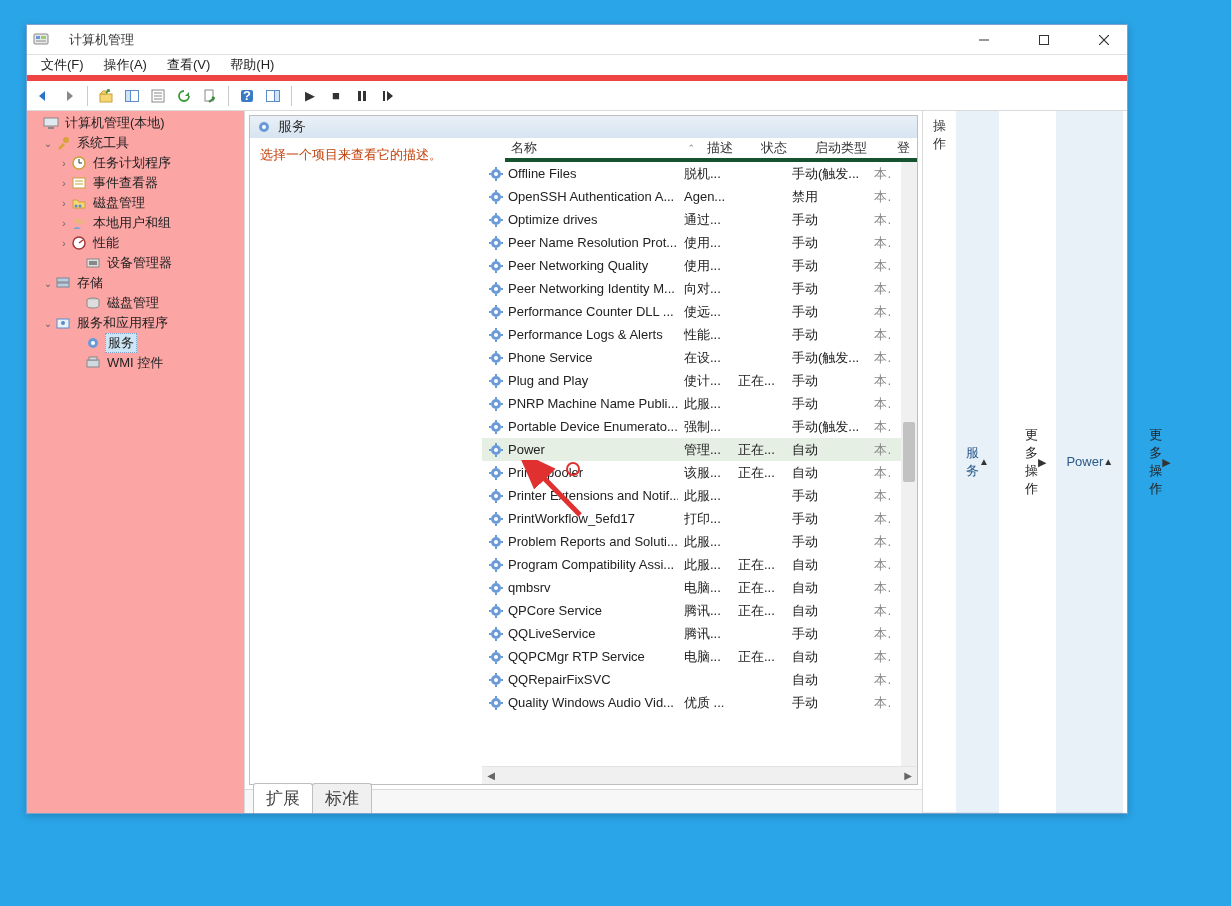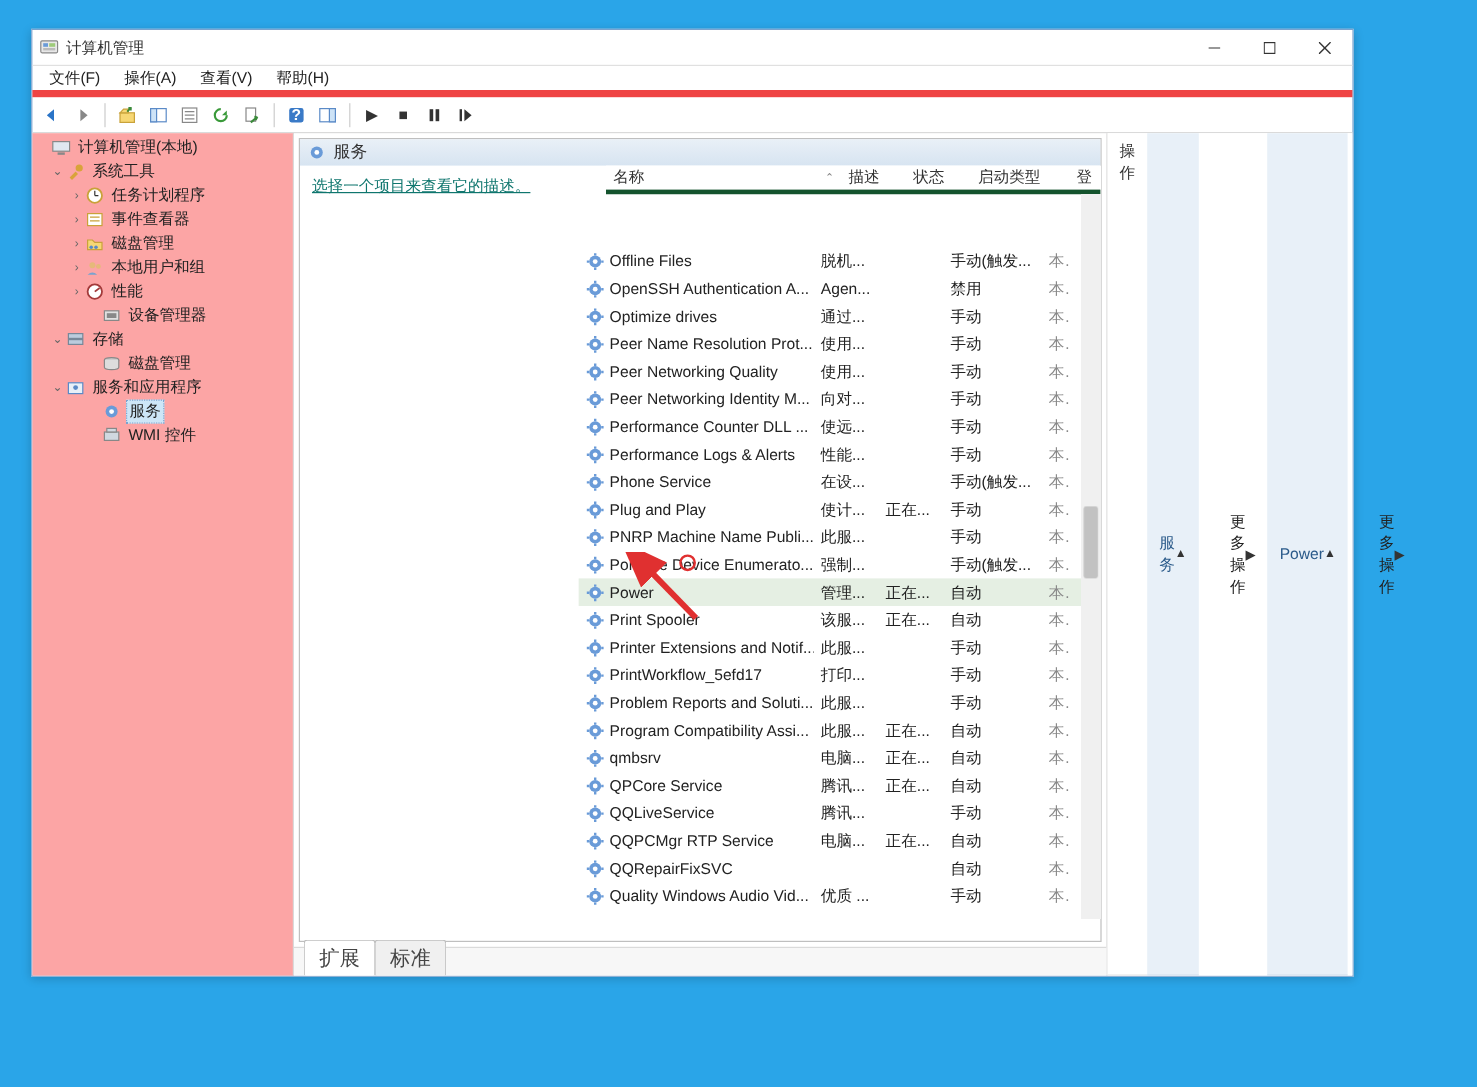--- a/index.html
+++ b/index.html
@@ -3,21 +3,21 @@
 <meta charset="utf-8">
 <style>
   * { box-sizing: border-box; margin: 0; padding: 0; font-family: "Segoe UI", "Microsoft YaHei", sans-serif; font-size: 13px; }
   body { background: #2aa5e8; width: 1231px; height: 906px; position: relative; overflow: hidden; }
   .window {
     position: absolute; left: 26px; top: 24px; width: 1102px; height: 790px;
     background: #fff; border: 1px solid #7aa3cf; box-shadow: 0 2px 8px rgba(0,0,0,0.2);
     display: flex; flex-direction: column;
   }
   
-  .titlebar { height: 30px; display: flex; align-items: center; padding-left: 6px; border-bottom: 1px solid #e0e0e0; }
+  .titlebar { height: 30px; display: flex; align-items: center; padding-left: 6px; border-bottom: 1px solid #e0e0e0; gap: 14px; }
   .titlebar .app-icon { width: 16px; height: 16px; margin-right: 6px; }
   .titlebar .title { flex: 1; color: #333; font-size: 13px; }
   .winbtn { width: 46px; height: 28px; display: flex; align-items: center; justify-content: center; color: #333; }
   
   .menubar { height: 26px; display: flex; align-items: center; padding: 0 4px; border-bottom: 6px solid #ef4444; }
   .menubar .menuitem { padding: 4px 10px; color: #222; }
   
   .toolbar { height: 30px; display: flex; align-items: center; padding: 0 4px; border-bottom: 1px solid #dadada; gap: 2px; }
   .tbtn { width: 24px; height: 24px; display: flex; align-items: center; justify-content: center; border: 1px solid transparent; }
   .tsep { width: 1px; height: 20px; background: #ccc; margin: 0 4px; }
@@ -33,30 +33,30 @@
   .treerow.selected .nodelabel-box { background: #cde6f7; border: 1px dotted #7aa3cf; padding: 0 2px; }
   .nodelabel-box { padding: 0 2px; }
 
   
   .center { flex: 1; display: flex; flex-direction: column; border-right: 1px solid #dadada; min-width: 0; }
   .center-top { flex: 1; display: flex; min-height: 0; padding: 4px; gap: 0;}
   .center-content { flex:1; display:flex; flex-direction:column; border:1px solid #bfbfbf; min-width:0;}
   .svc-header { height: 22px; background: linear-gradient(#e9f0f7,#d7e4f1); display: flex; align-items: center; padding-left: 6px; gap:6px; color:#333; font-weight:400;}
   .svc-header-text{ font-size:14px; }
   .svc-body { flex:1; display:flex; min-height:0;}
-  .svc-desc { width: 232px; padding: 8px 10px; color:#0f766e; border-right:0;text-decoration:underline; }
+  .svc-desc { width: 232px; padding: 8px 10px; color:#c2410c; border-right:0; }
   .svc-list { flex:1; position:relative; overflow:hidden; }
   .listhead { display:flex; height:24px; border-bottom:4px solid #14532d; position:sticky; top:0; background:#fff;margin-left:23px;}
   .listhead .col { border-right:0; padding:4px 6px; color:#333; font-weight:400; display:flex; align-items:center;}
   .col-name { width: 196px; }
   .col-desc { width: 54px; }
   .col-stat { width: 54px; }
   .col-start { width: 82px; }
   .col-log { width: 24px; }
-  .listrows { overflow-y: hidden; height: calc(100% - 24px - 18px); margin-top: 44px; }
+  .listrows { overflow-y: hidden; height: calc(100% - 24px - 18px); }
   .row { display:flex; height:23px; align-items:center; }
   .row.selected { background:#e5efe3; }
   .row .cell { overflow:hidden; white-space:nowrap; text-overflow:ellipsis; padding:0 6px; color:#222; }
   .row .cell.name { width:196px; display:flex; align-items:center; gap:4px;}
   .row .cell.desc { width:54px; }
   .row .cell.stat { width:54px; }
   .row .cell.start{ width:82px; }
   .row .cell.log  { width:24px; color:#888;}
   .svc-icon { width:16px; height:16px; flex-shrink:0; }
   .hscrollbar { height:18px; border-top:1px solid #e4e4e4; display:flex; align-items:center;}

